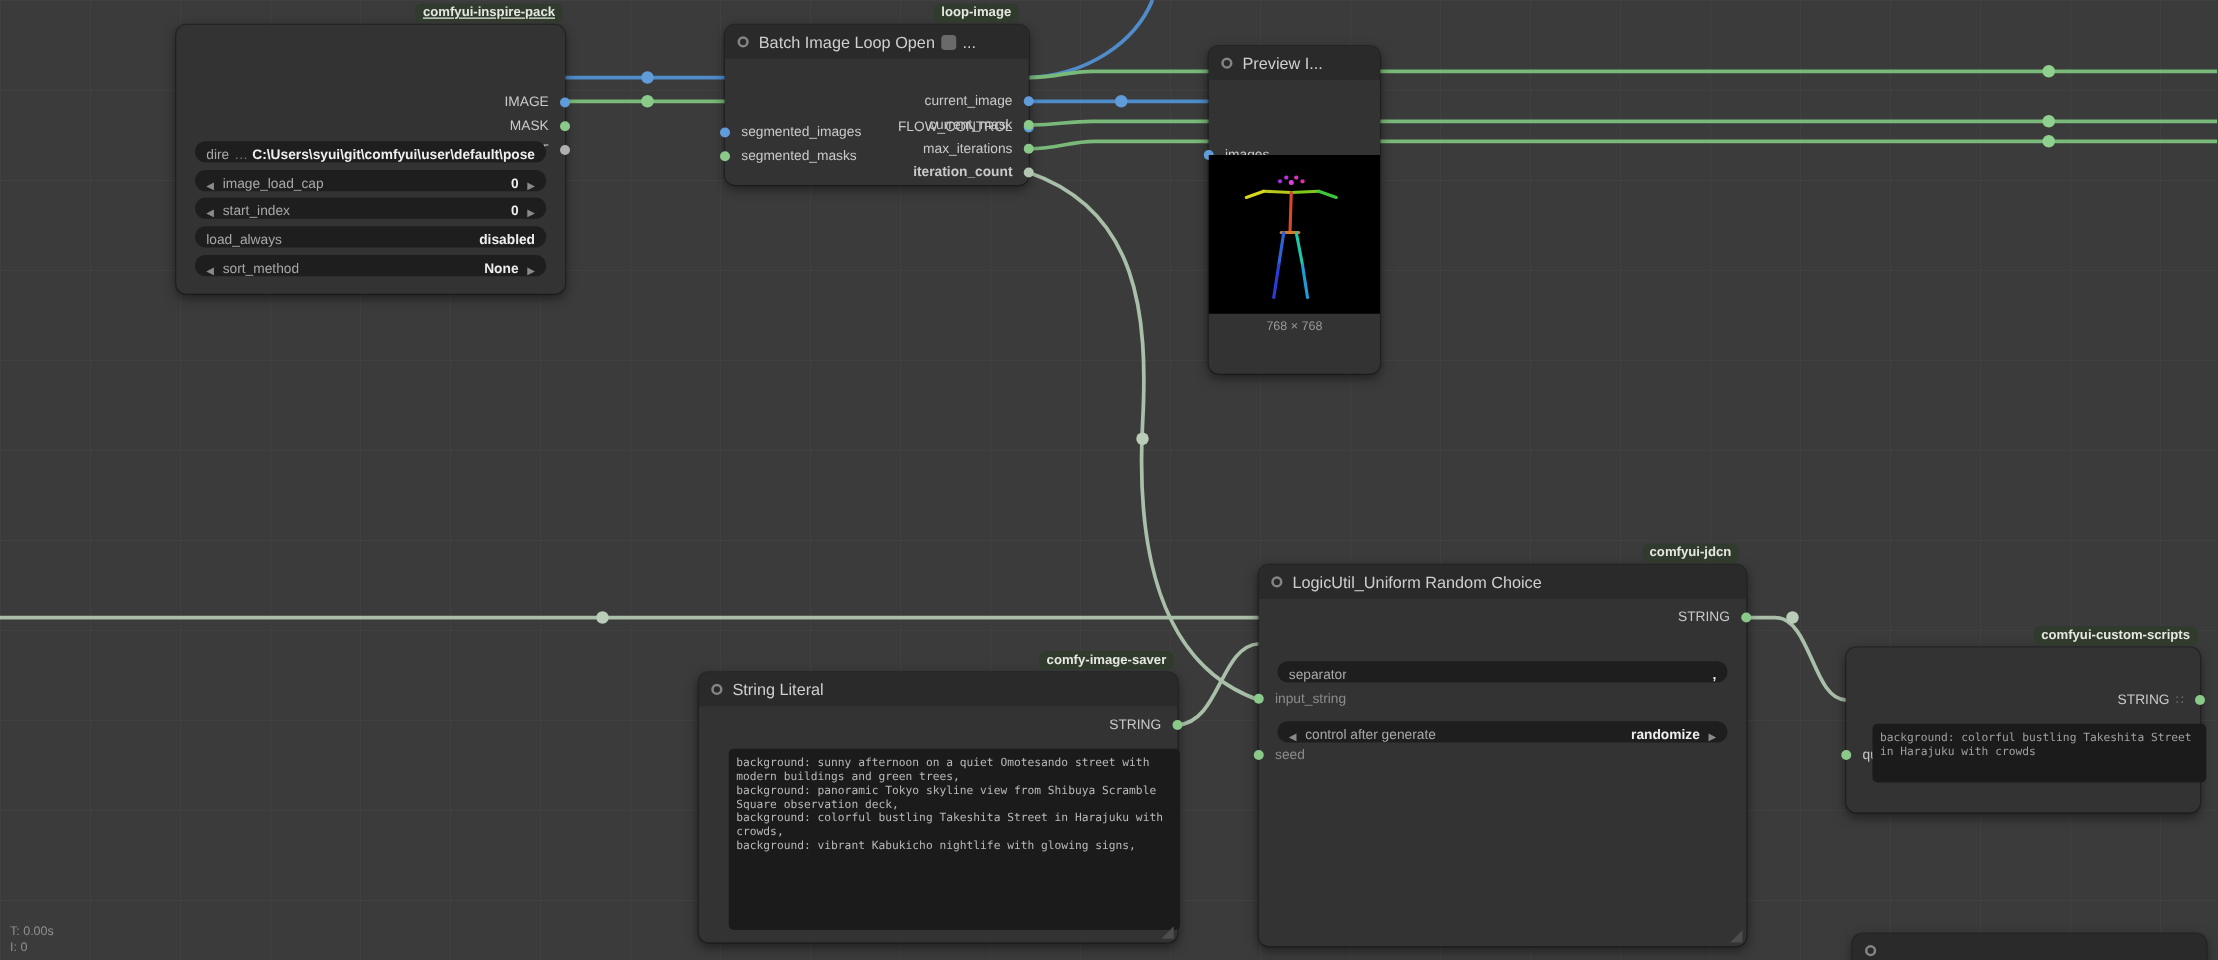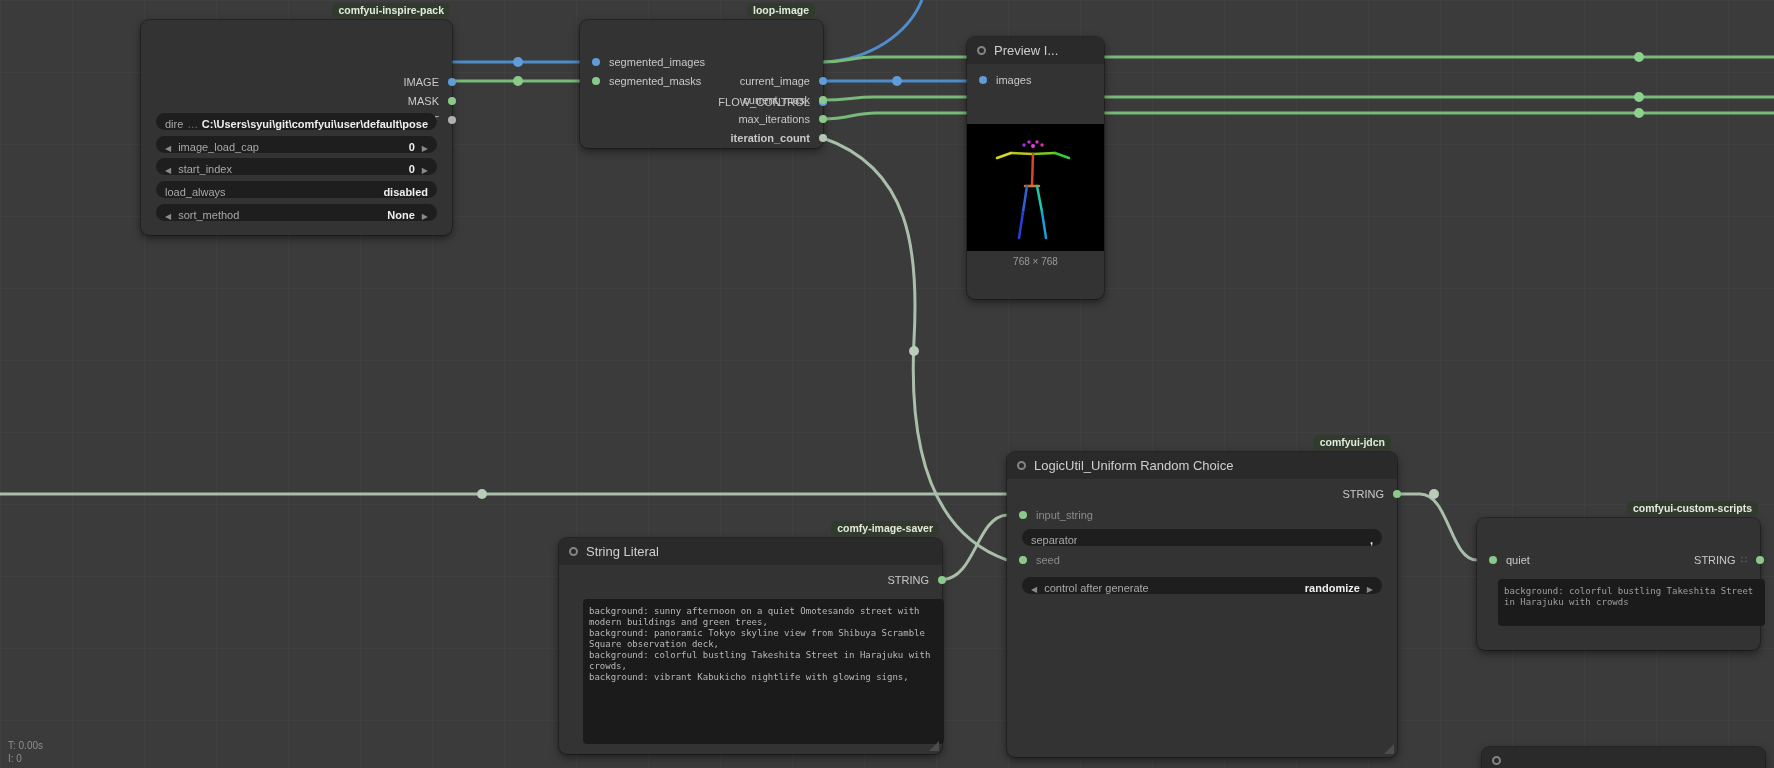--- a/index.html
+++ b/index.html
@@ -20,21 +20,21 @@
   .node{position:absolute;background:#333333;border-radius:8px;z-index:2;
     box-shadow:0 3px 9px rgba(0,0,0,0.5), 0 0 0 1px rgba(0,0,0,0.28);}
   .ntitle{position:absolute;left:0;right:0;top:0;height:27px;background:#2a2a2a;
     border-radius:8px 8px 0 0;display:flex;align-items:center;padding:0 10px;
     box-sizing:border-box;color:#cfcfcf;font-size:13px;white-space:nowrap;overflow:hidden;}
   .cdot{width:9px;height:9px;border-radius:50%;border:2px solid #848484;margin-right:8px;flex:none;box-sizing:border-box;}
   .badge{position:absolute;top:-17px;padding:1px 6px 2px;background:#313b2d;border-radius:5px;
     color:#e4e8de;font-size:10.5px;font-weight:bold;white-space:nowrap;z-index:3;}
   .row{position:absolute;height:19px;display:flex;align-items:center;font-size:11px;color:#c9c9c9;}
   .row.out{right:0;justify-content:flex-end;padding-right:13px;}
-  .row.in{left:16px;padding-left:13px;}
+  .row.in{left:0;padding-left:13px;margin-top:44px;}
   .row .dim{color:#8b8b8b;}
   .dot{position:absolute;width:8px;height:8px;border-radius:50%;top:5.5px;}
   .dot.r{right:-4px;}
   .dot.l{left:-4px;}
   .c-blue{background:#5f9cd9;}
   .c-green{background:#8ac98a;}
   .c-gray{background:#b0b0b0;}
   .c-pale{background:#b3c6b3;}
   .widget{position:absolute;left:15px;right:15px;height:17px;background:#1e1e1e;border-radius:9px;
     display:flex;align-items:flex-end;padding:0 9px;box-sizing:border-box;font-size:11px;color:#a8a8a8;}
@@ -78,21 +78,21 @@
     <circle cx="897" cy="81" r="5" fill="#5f9cd9"></circle>
     <circle cx="1639" cy="57" r="5" fill="#8ed08e"></circle>
     <circle cx="1639" cy="97" r="5" fill="#8ed08e"></circle>
     <circle cx="1639" cy="113" r="5" fill="#8ed08e"></circle>
     <circle cx="914" cy="351" r="5" fill="#b9cdb9"></circle>
     <circle cx="482" cy="494" r="5" fill="#b9cdb9"></circle>
     <circle cx="1434" cy="494" r="5" fill="#b9cdb9"></circle>
   </svg>
 
   <div class="node" style="left:141px;top:20px;width:311px;height:215px;">
-    <div class="badge" style="right:2px;">comfyui-inspire-pack</div>
+    <div class="badge" style="right:2px;text-decoration:underline;">comfyui-inspire-pack</div>
     <div class="row out" style="top:52px;width:160px;">
       <span>IMAGE</span>
       <span class="dot r c-blue"></span>
     </div>
     <div class="row out" style="top:71px;width:160px;">
       <span>MASK</span>
       <span class="dot r c-green"></span>
     </div>
     <div class="row out" style="top:90px;width:160px;">
       <span>INT</span>
@@ -122,20 +122,26 @@
     <div class="widget" style="top:184px;">
       <span class="warrow wl">◀</span>
       <span class="wlabel">sort_method</span>
       <span class="wval">None</span>
       <span class="warrow wr">▶</span>
     </div>
   </div>
 
   <div class="node" style="left:580px;top:20px;width:243px;height:128px;">
     <div class="badge" style="right:8px;">loop-image</div>
+    <div class="ntitle">
+      <span class="cdot"></span>
+      <span>Batch Image Loop Open</span>
+      <span class="chip"></span>
+      <span>...</span>
+    </div>
     <div class="row in" style="top:32px;width:130px;">
       <span class="dot l c-blue"></span>
       <span>segmented_images</span>
     </div>
     <div class="row in" style="top:51px;width:130px;">
       <span class="dot l c-green"></span>
       <span>segmented_masks</span>
     </div>
     <div class="row out" style="top:32px;width:110px;margin-top:40px;">
       <span>FLOW_CONTROL</span>

